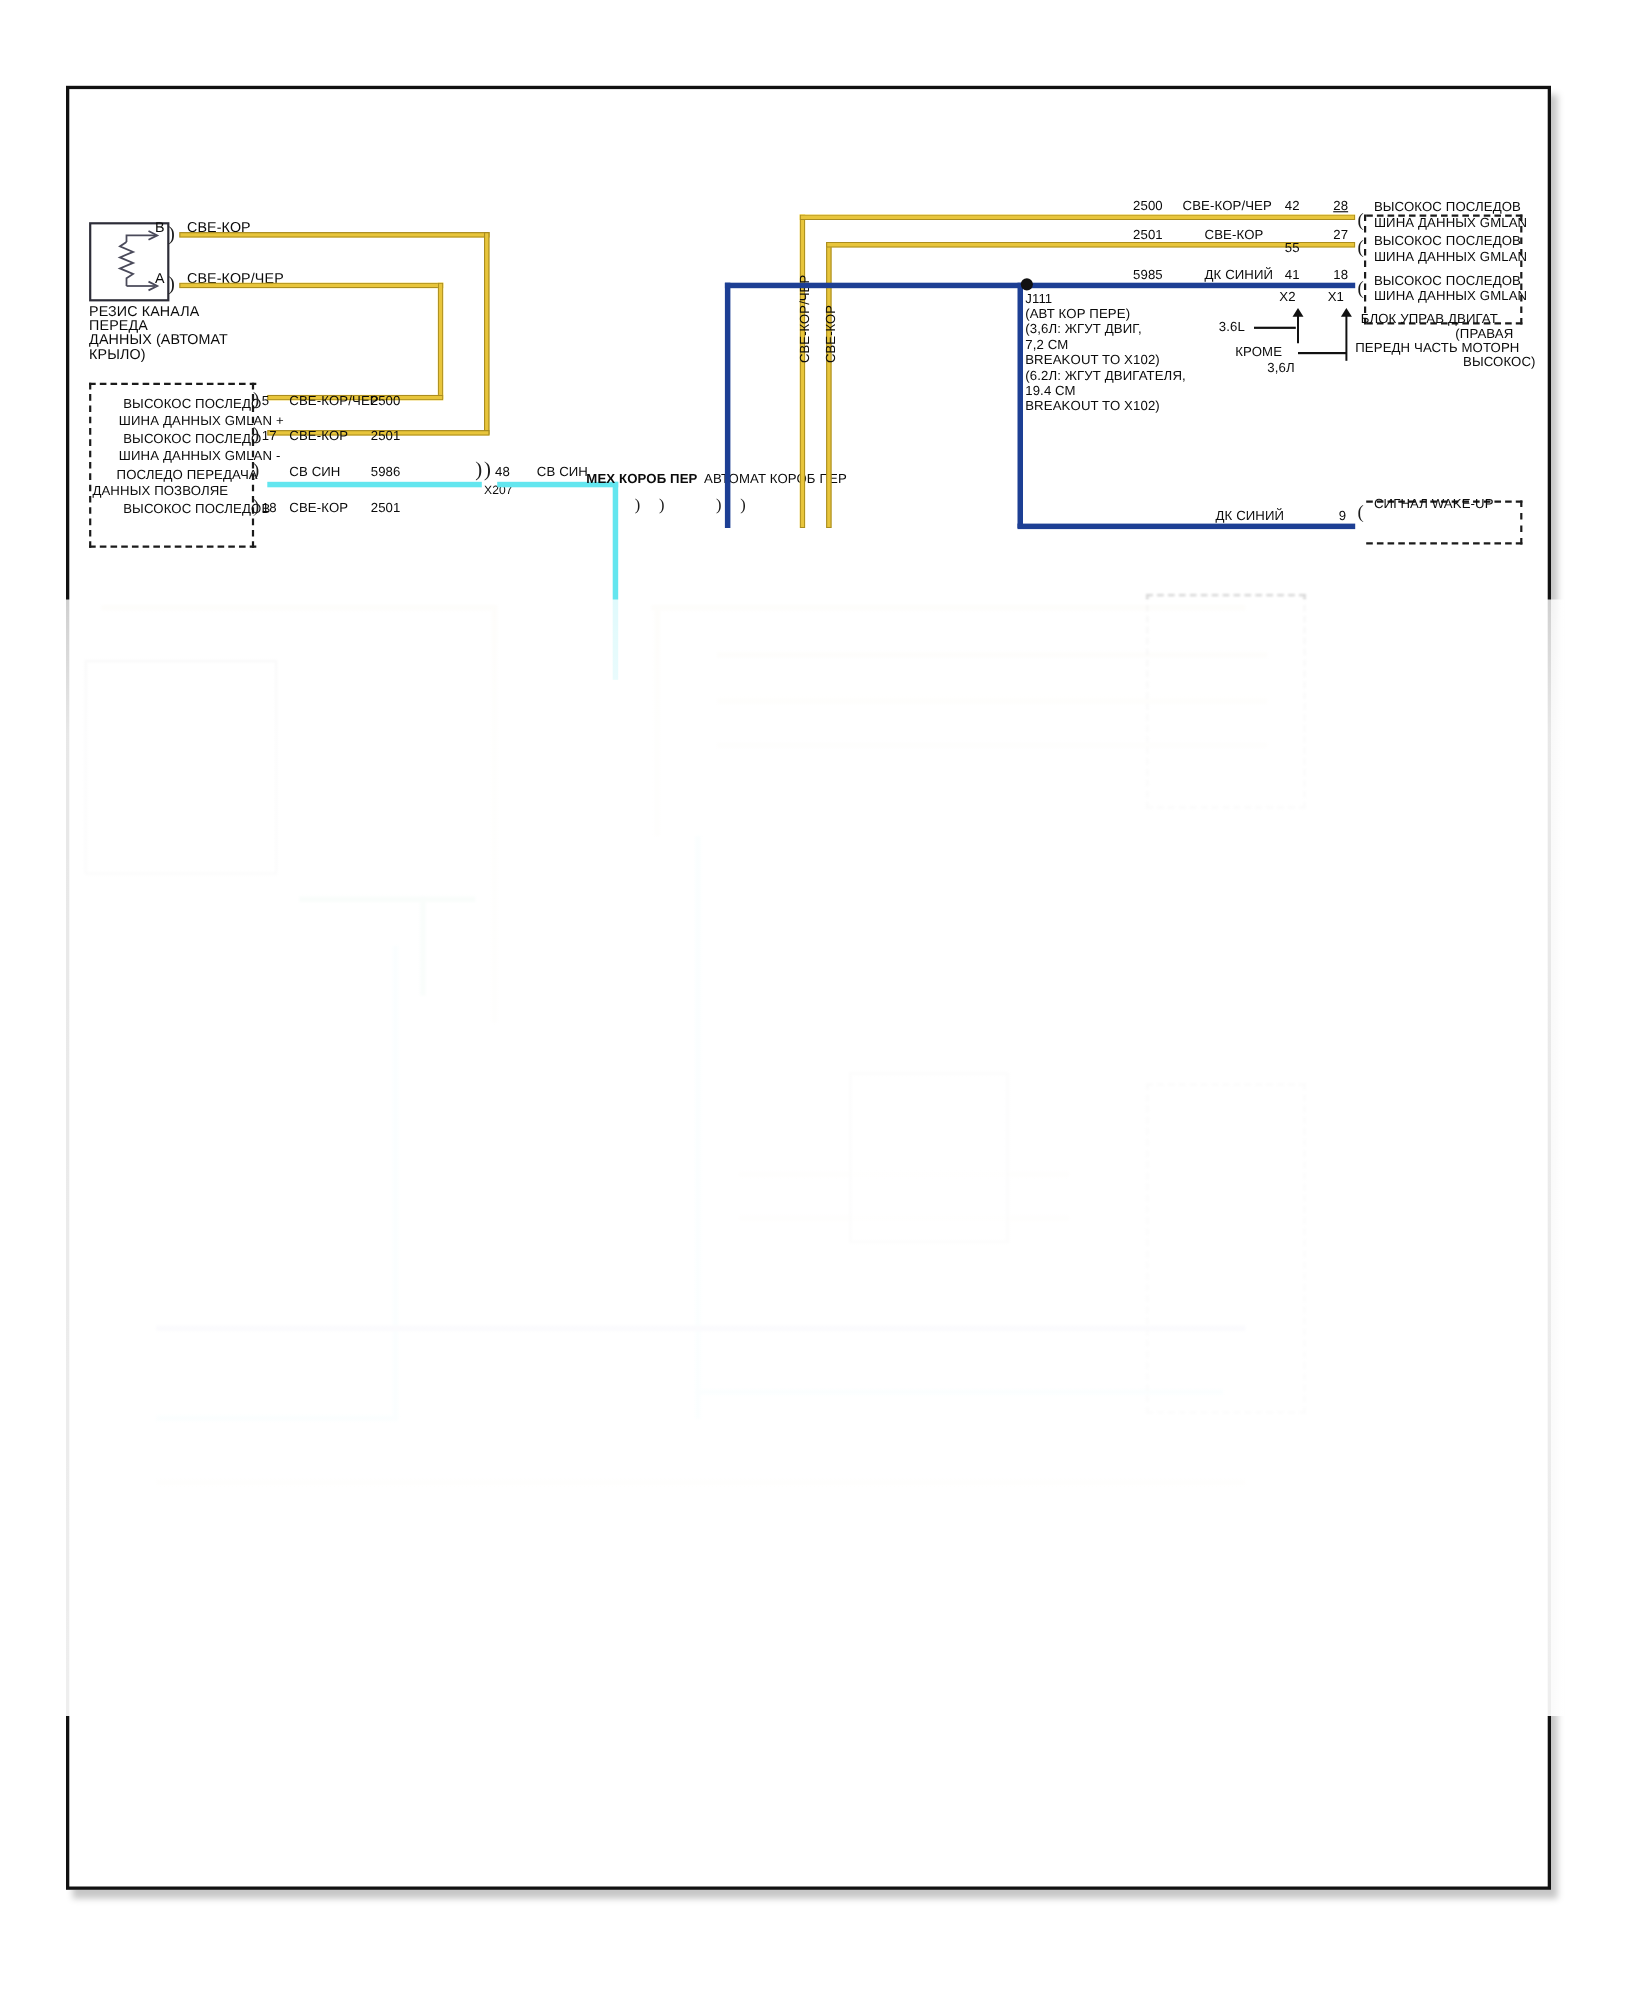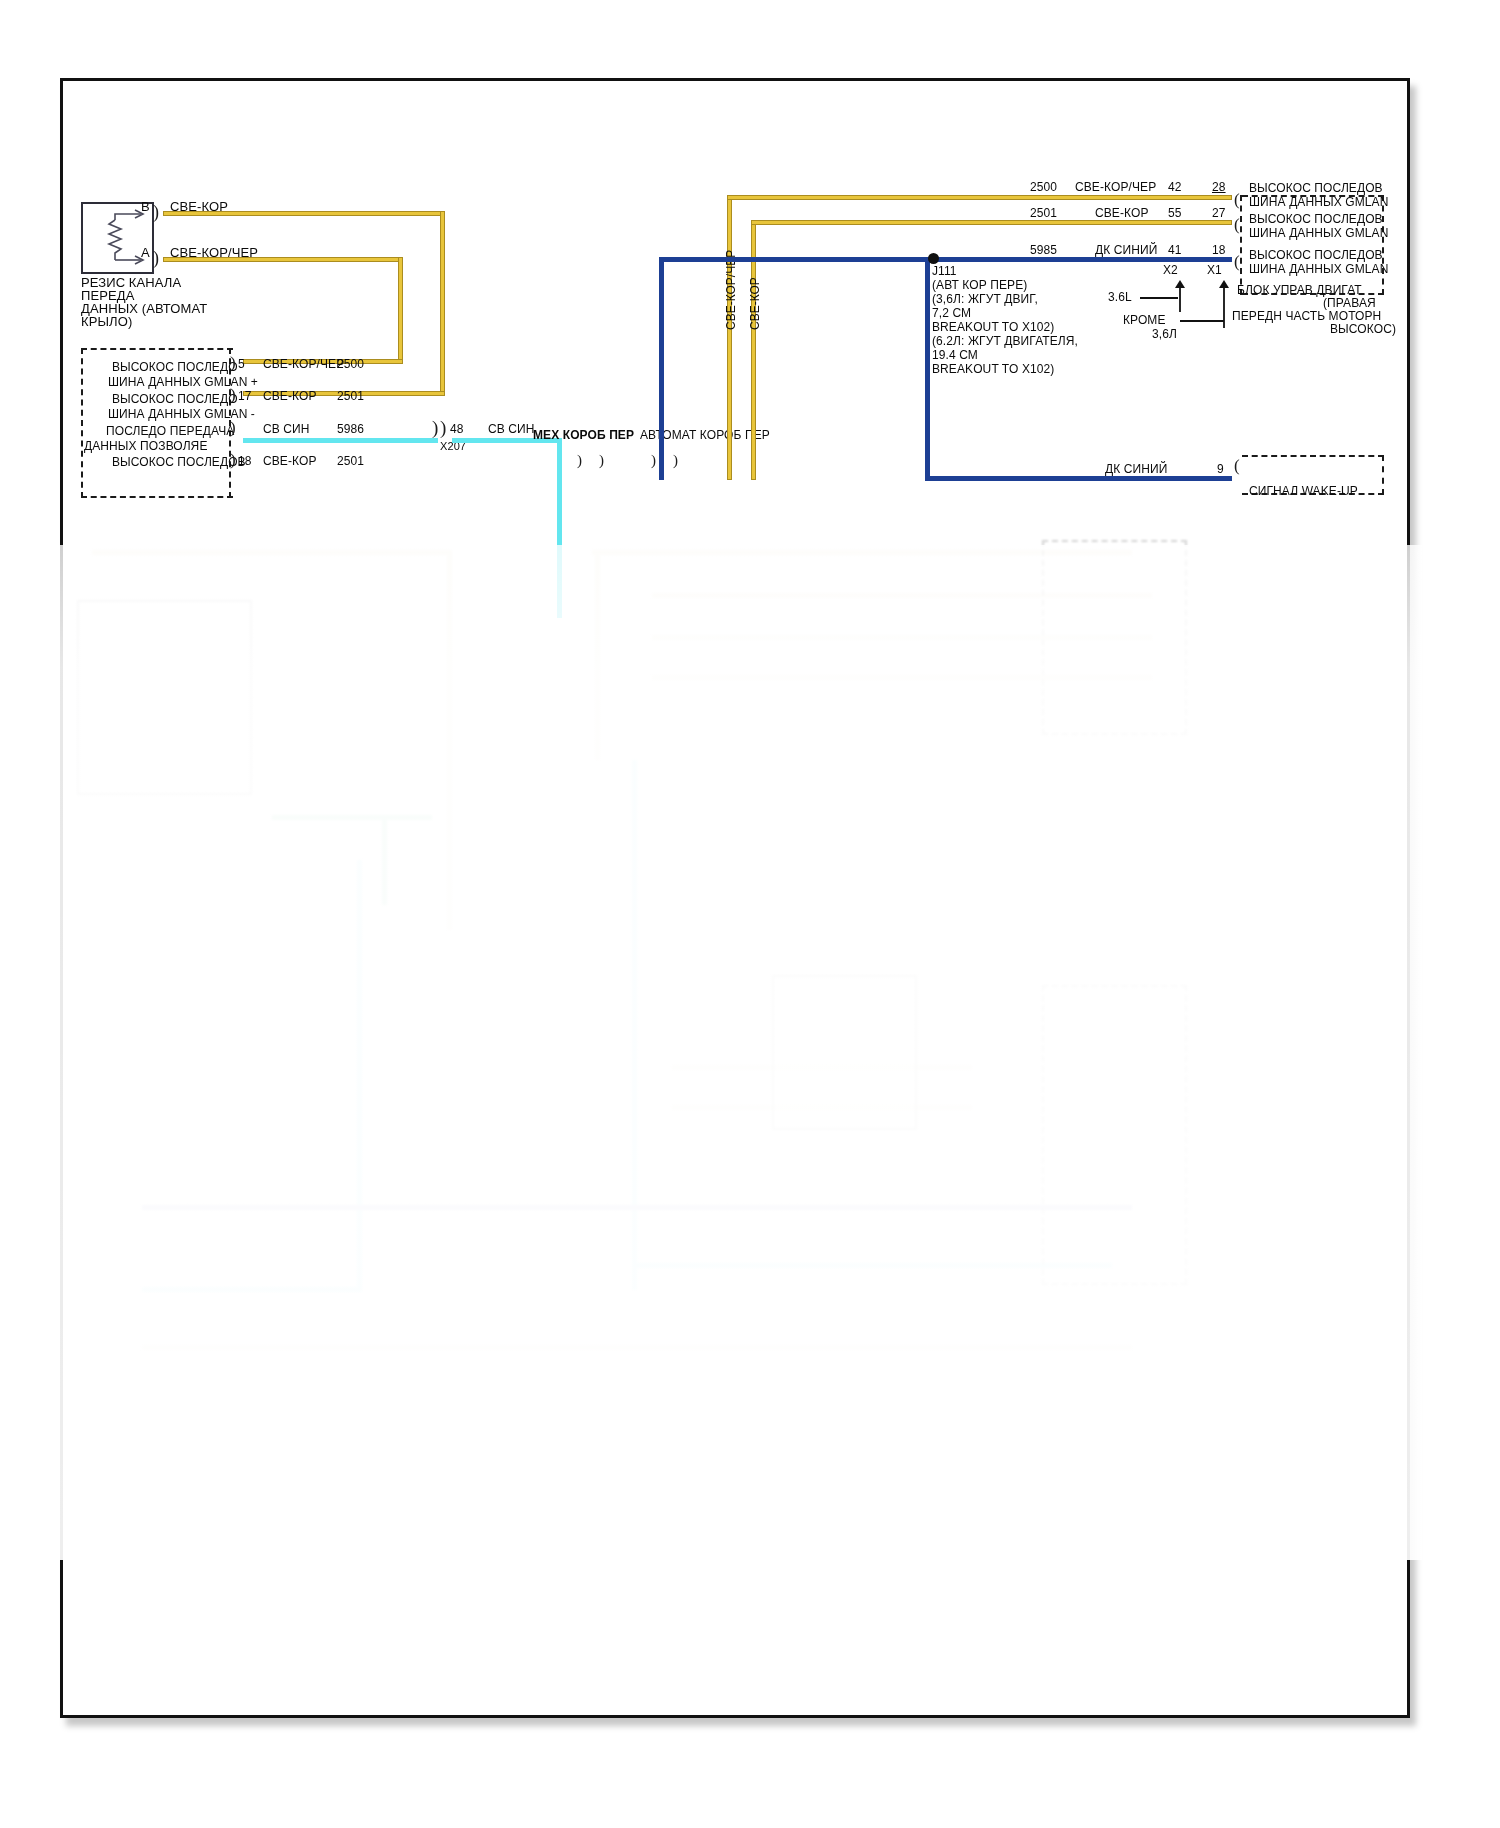--- a/index.html
+++ b/index.html
@@ -162,21 +162,21 @@
     <span class="lbl sm" style="left:932px;top:348px;">19.4 СМ</span>
     <span class="lbl sm" style="left:932px;top:362px;">BREAKOUT TO X102)</span>
 
     <span class="lbl sm" style="left:1030px;top:180px;">2500</span>
     <span class="lbl sm" style="left:1075px;top:180px;">СВЕ-КОР/ЧЕР</span>
     <span class="lbl sm" style="left:1168px;top:180px;">42</span>
     <span class="lbl sm" style="left:1212px;top:180px;text-decoration:underline;">28</span>
 
     <span class="lbl sm" style="left:1030px;top:206px;">2501</span>
     <span class="lbl sm" style="left:1095px;top:206px;">СВЕ-КОР</span>
-    <span class="lbl sm" style="left:1168px;top:206px;">55</span>
+    <span class="lbl sm" style="left:1168px;top:218px;">55</span>
     <span class="lbl sm" style="left:1212px;top:206px;">27</span>
 
     <span class="lbl sm" style="left:1030px;top:243px;">5985</span>
     <span class="lbl sm" style="left:1095px;top:243px;">ДК СИНИЙ</span>
     <span class="lbl sm" style="left:1168px;top:243px;">41</span>
     <span class="lbl sm" style="left:1212px;top:243px;">18</span>
 
     <span class="lbl sm" style="left:1163px;top:263px;">X2</span>
     <span class="lbl sm" style="left:1207px;top:263px;">X1</span>
 
@@ -211,21 +211,21 @@
 
     <span class="lbl sm" style="left:1237px;top:283px;">БЛОК УПРАВ ДВИГАТ</span>
     <span class="lbl sm" style="left:1323px;top:296px;">(ПРАВАЯ</span>
     <span class="lbl sm" style="left:1232px;top:309px;">ПЕРЕДН ЧАСТЬ МОТОРН</span>
     <span class="lbl sm" style="left:1330px;top:322px;">ВЫСОКОС)</span>
 
     <span class="lbl sm" style="left:1105px;top:462px;">ДК СИНИЙ</span>
     <span class="lbl sm" style="left:1217px;top:462px;">9</span>
     <span class="pinmark" style="left:1234px;top:458px;font-size:17px;">(</span>
     <div class="dashbox" style="left:1242px;top:455px;width:142px;height:40px;border-left:none;"></div>
-    <span class="lbl sm" style="left:1249px;top:484px;">СИГНАЛ WAKE-UP</span>
+    <span class="lbl sm" style="left:1249px;top:451px;">СИГНАЛ WAKE-UP</span>
 
   </div>
 
   <div class="lower-blur">
 
     <div class="wire w-tan hwire" style="left:40px;top:5px;width:360px;"></div>
     <div class="wire w-tan hwire" style="left:540px;top:5px;width:540px;"></div>
     <div class="wire w-tan hwire" style="left:600px;top:48px;width:500px;"></div>
     <div class="wire w-tan hwire" style="left:600px;top:90px;width:500px;"></div>
     <div class="wire w-tan hwire" style="left:600px;top:130px;width:500px;"></div>

